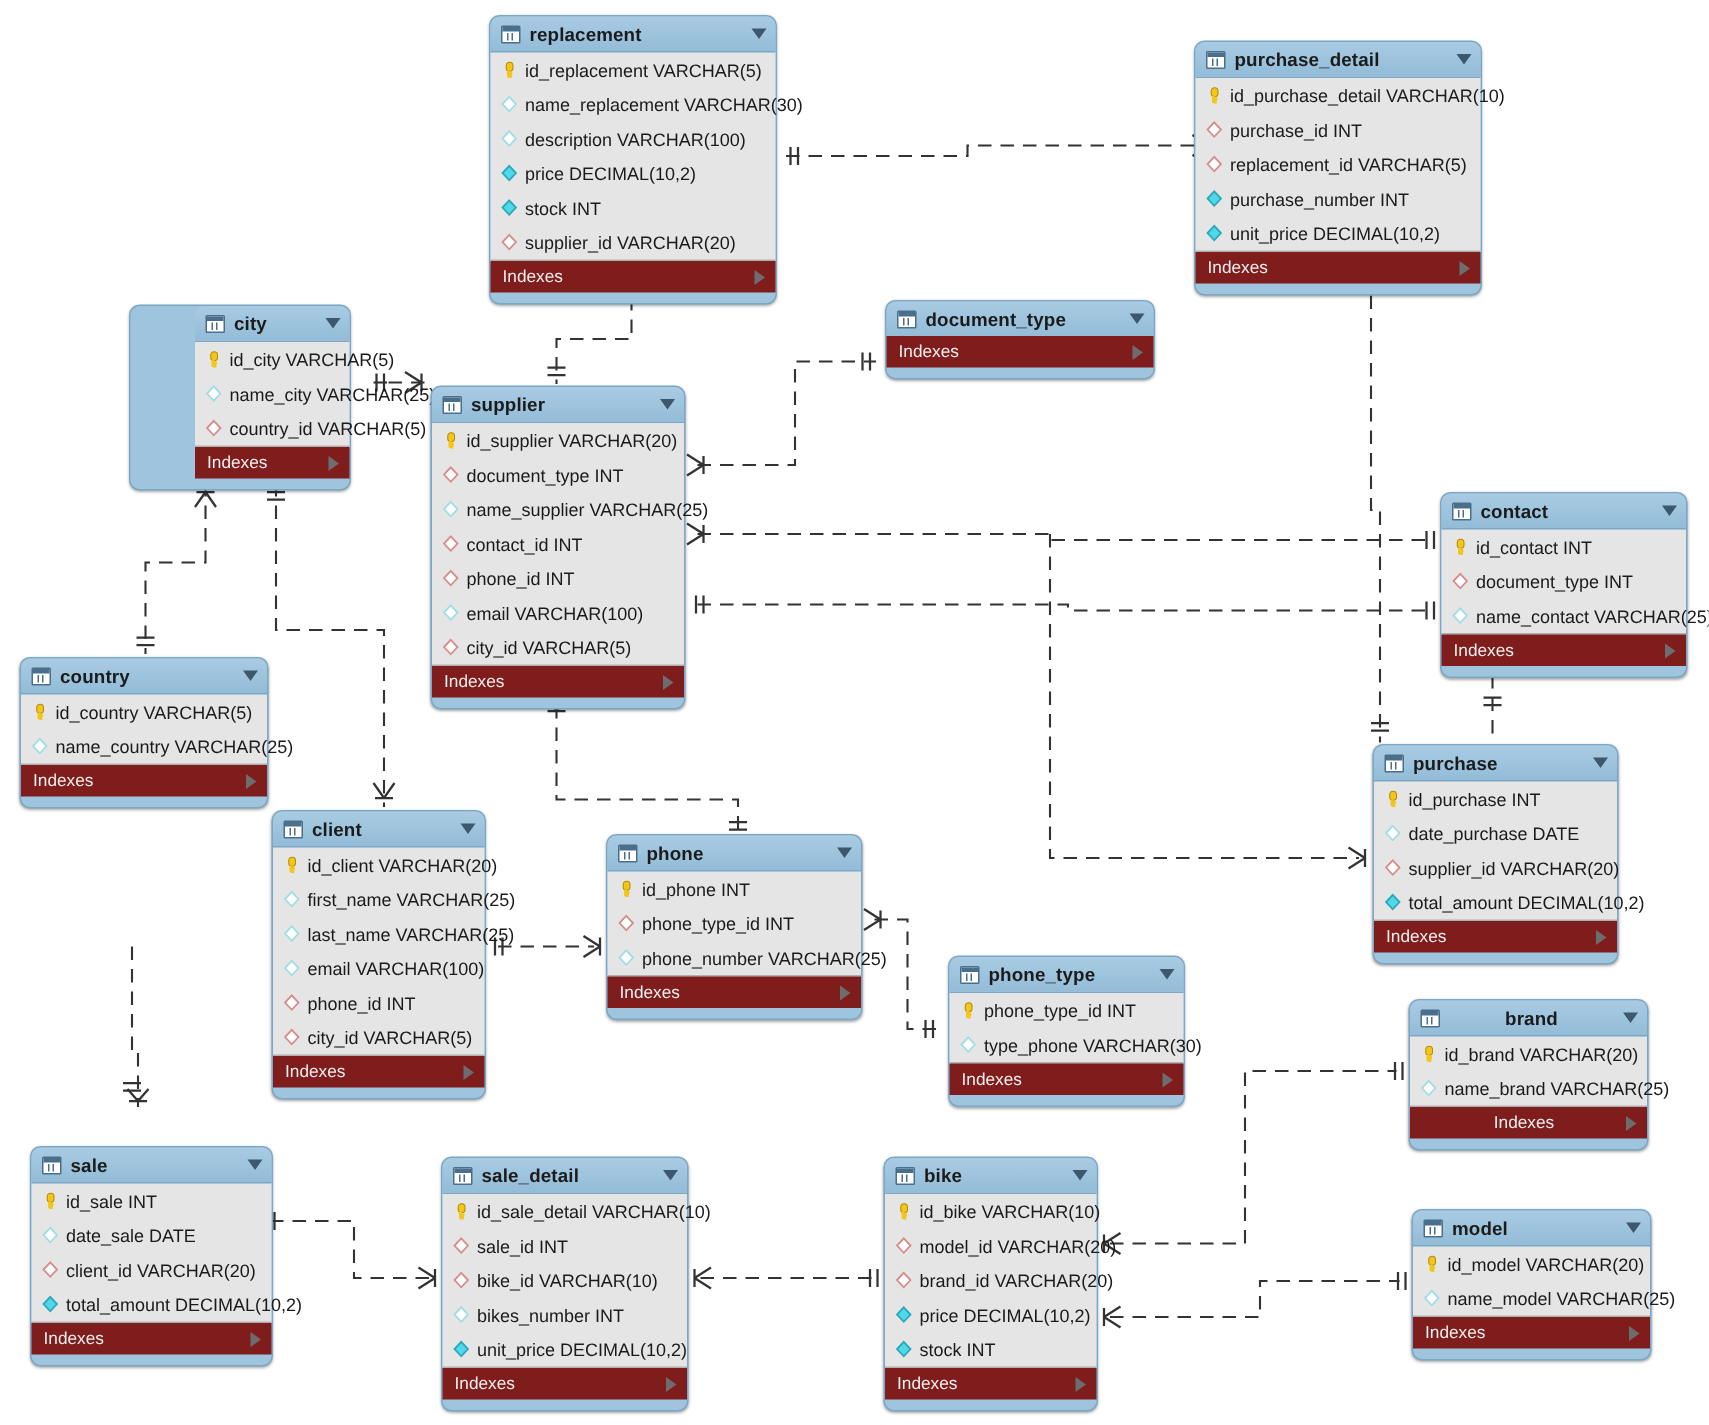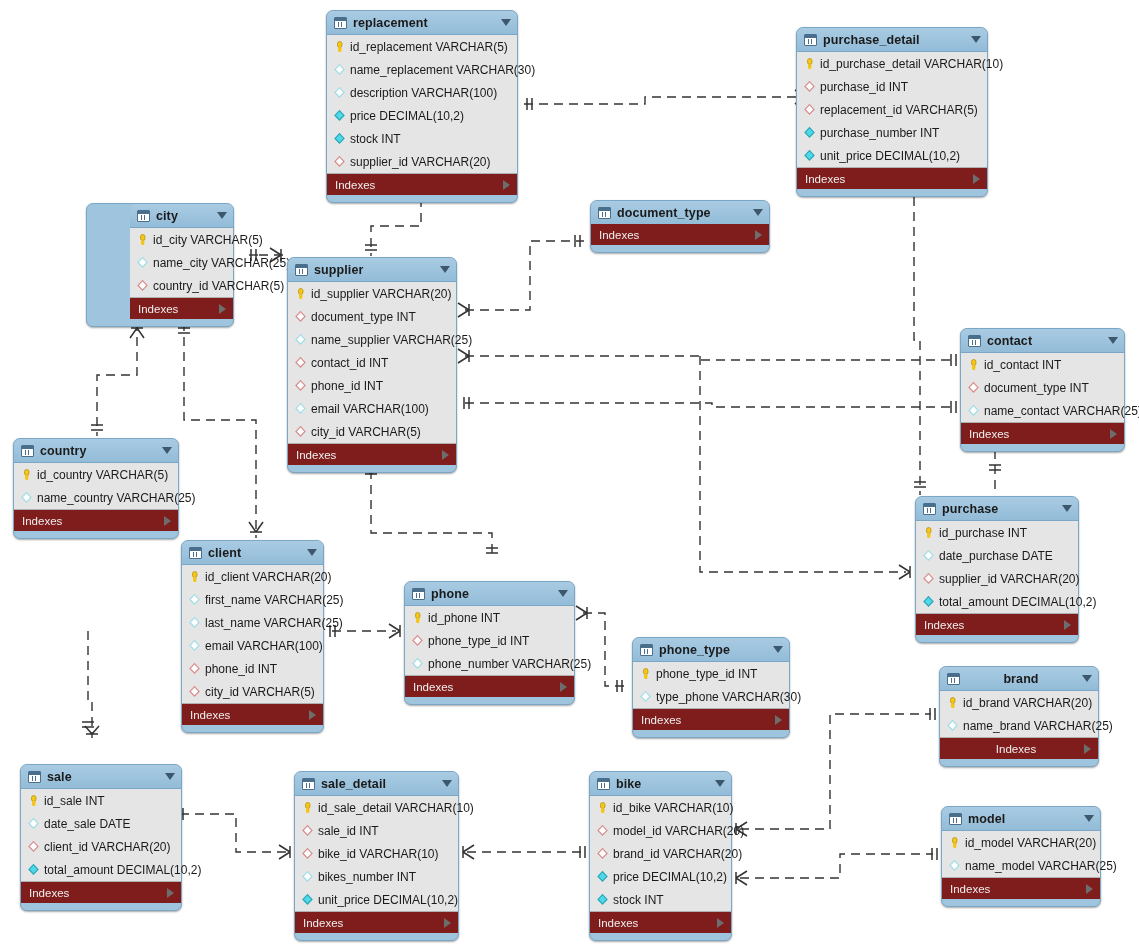--- a/index.html
+++ b/index.html
@@ -570,21 +570,21 @@
             <path d="M6.5,1.6 L11,6.4 L6.5,11.2 L2,6.4 Z" fill="#ffffff" stroke="#d98a8a" stroke-width="1.2"></path>
           </svg>
           <span>city_id VARCHAR(5)</span>
         </div>
       </div>
       <div class="idx">
         <span class="idx-label">Indexes</span>
         <span class="idx-arrow"></span>
       </div>
     </div>
-    <div class="tbl" style="left: 404px; top: 556px; width: 171px; margin-top: 25px;">
+    <div class="tbl" style="left: 404px; top: 556px; width: 171px;">
       <div class="tbl-head">
         <span class="tbl-ico"></span>
         <span class="tbl-name">phone</span>
         <span class="caret"></span>
       </div>
       <div class="cols">
         <div class="col">
           <svg class="gly" width="13" height="13" viewBox="0 0 13 13">
             <rect x="4.5" y="1.5" width="4.5" height="6" rx="2.2" fill="#f5c518" stroke="#b08c00" stroke-width=".7"></rect>
             <path d="M6,7 L6,11.5 M6,9 L8.6,9 M6,11 L8.2,11" stroke="#f5c518" stroke-width="2" fill="none"></path>

